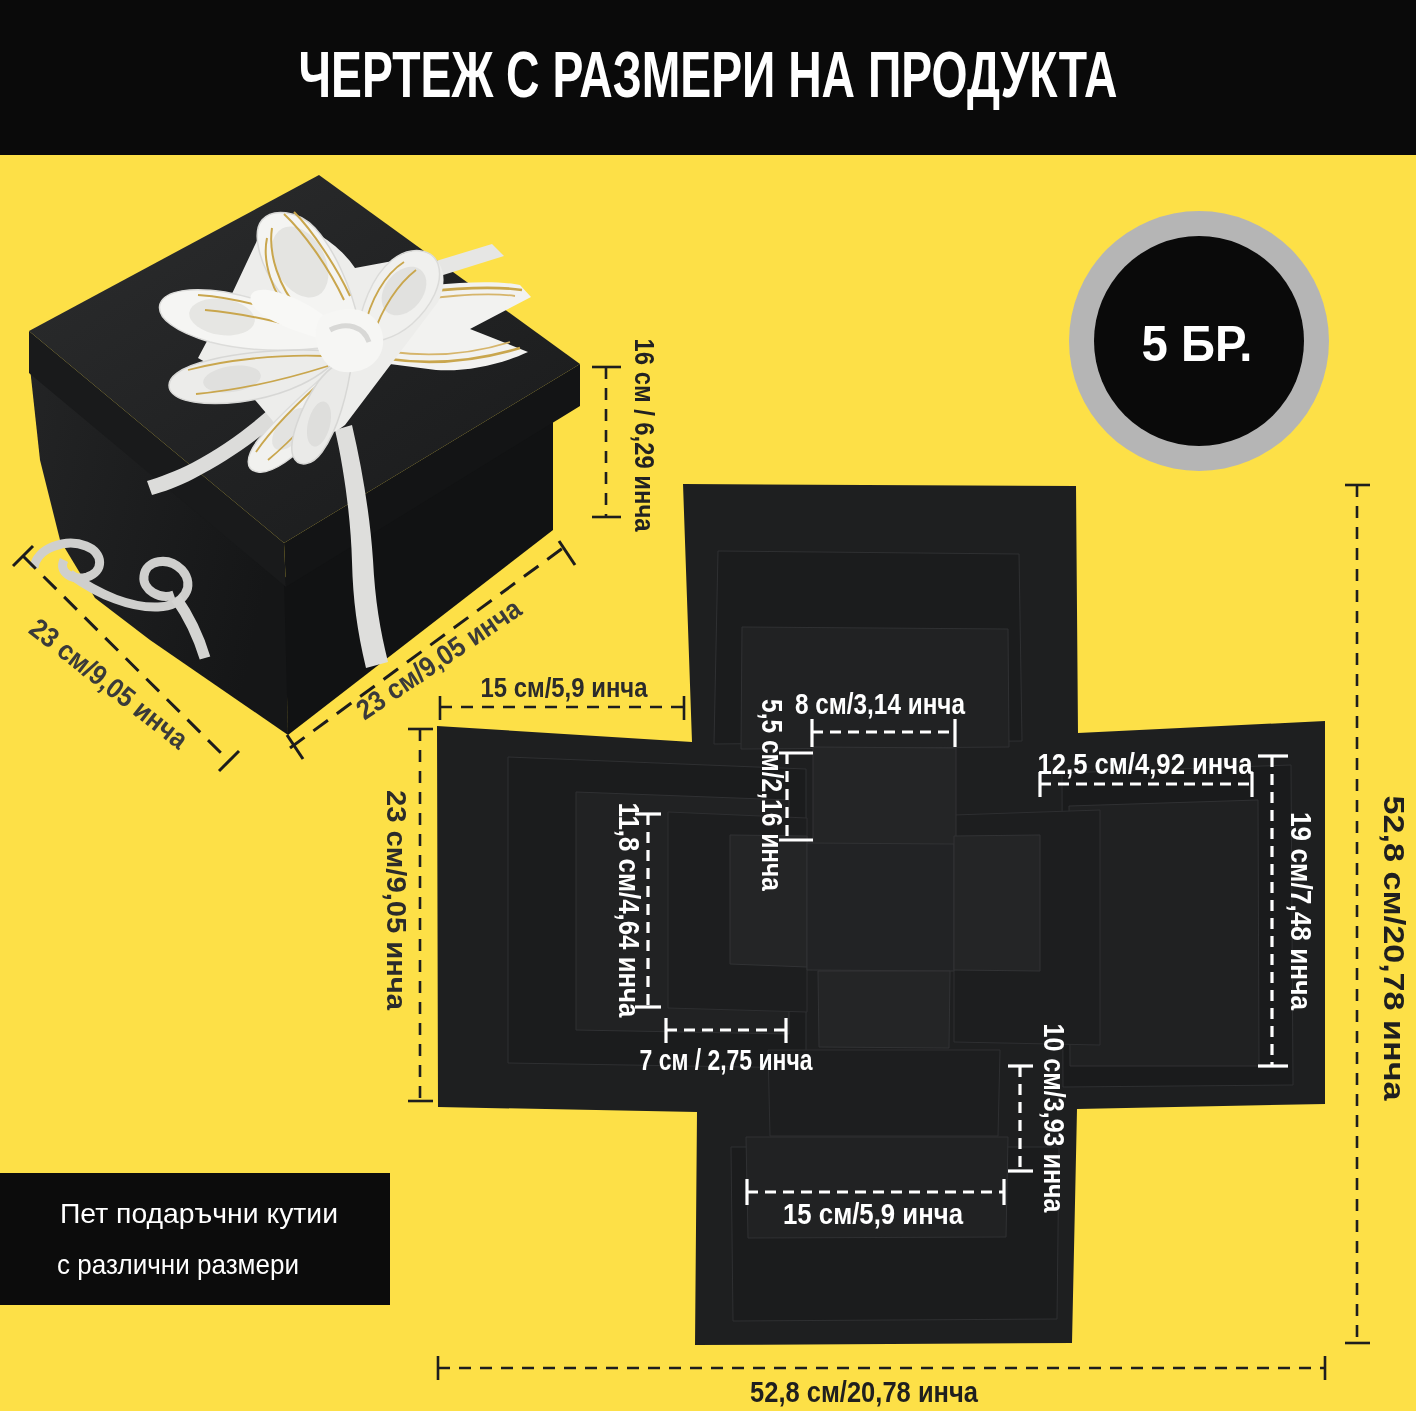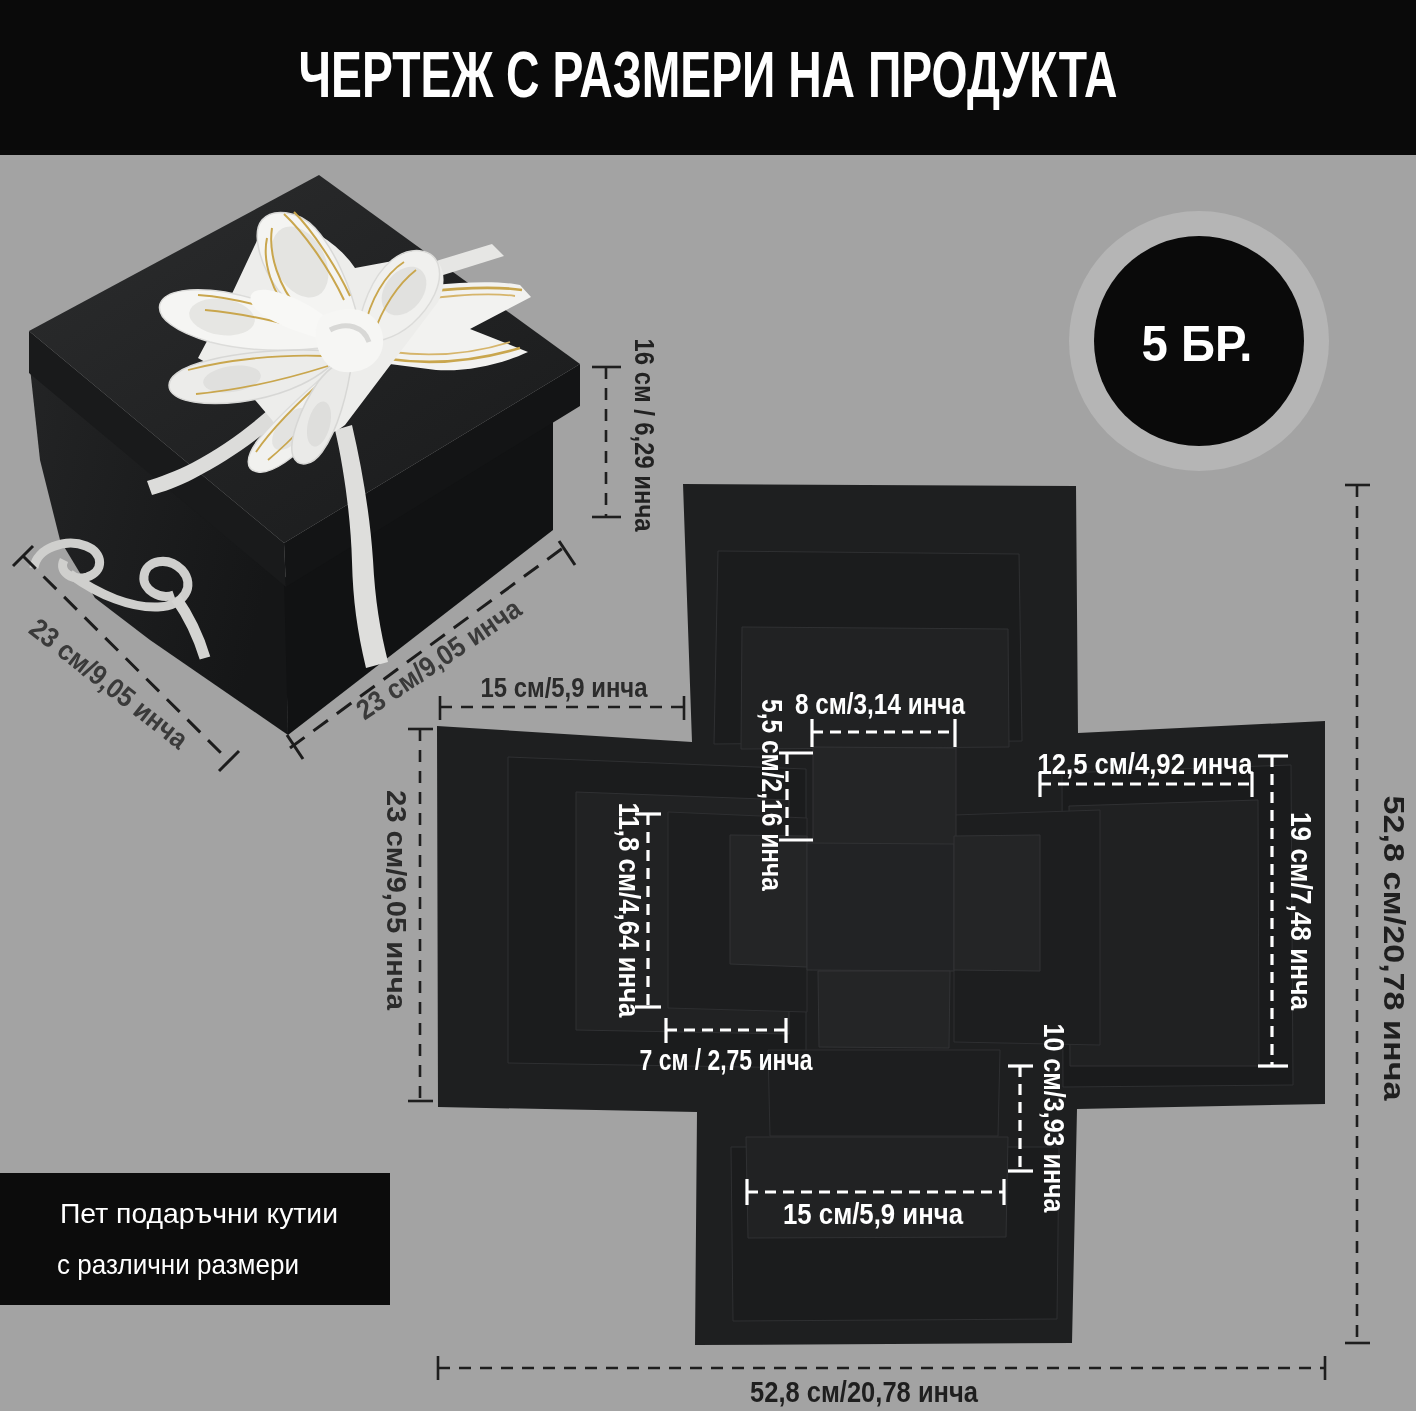--- a/index.html
+++ b/index.html
@@ -1,16 +1,16 @@
 <!DOCTYPE html>
 <html><head>
 <meta charset="utf-8">
 <style>
 html,body{margin:0;padding:0;background:#fff;}
-#page{position:relative;width:1416px;height:1411px;background:#a3a3a3;overflow:hidden;font-family:"Liberation Sans",sans-serif;text-decoration:underline;}
+#page{position:relative;width:1416px;height:1411px;background:#fde047;overflow:hidden;font-family:"Liberation Sans",sans-serif;text-decoration:underline;}
 svg{position:absolute;left:0;top:0;}
 text{font-family:"Liberation Sans",sans-serif;}
 </style>
 </head>
 <body>
 <div id="page">
 <svg width="1416" height="1411" viewBox="0 0 1416 1411">
 <defs>
 <linearGradient id="lidg" x1="0" y1="0" x2="1" y2="1">
 <stop offset="0" stop-color="#2c2d2e"></stop>

